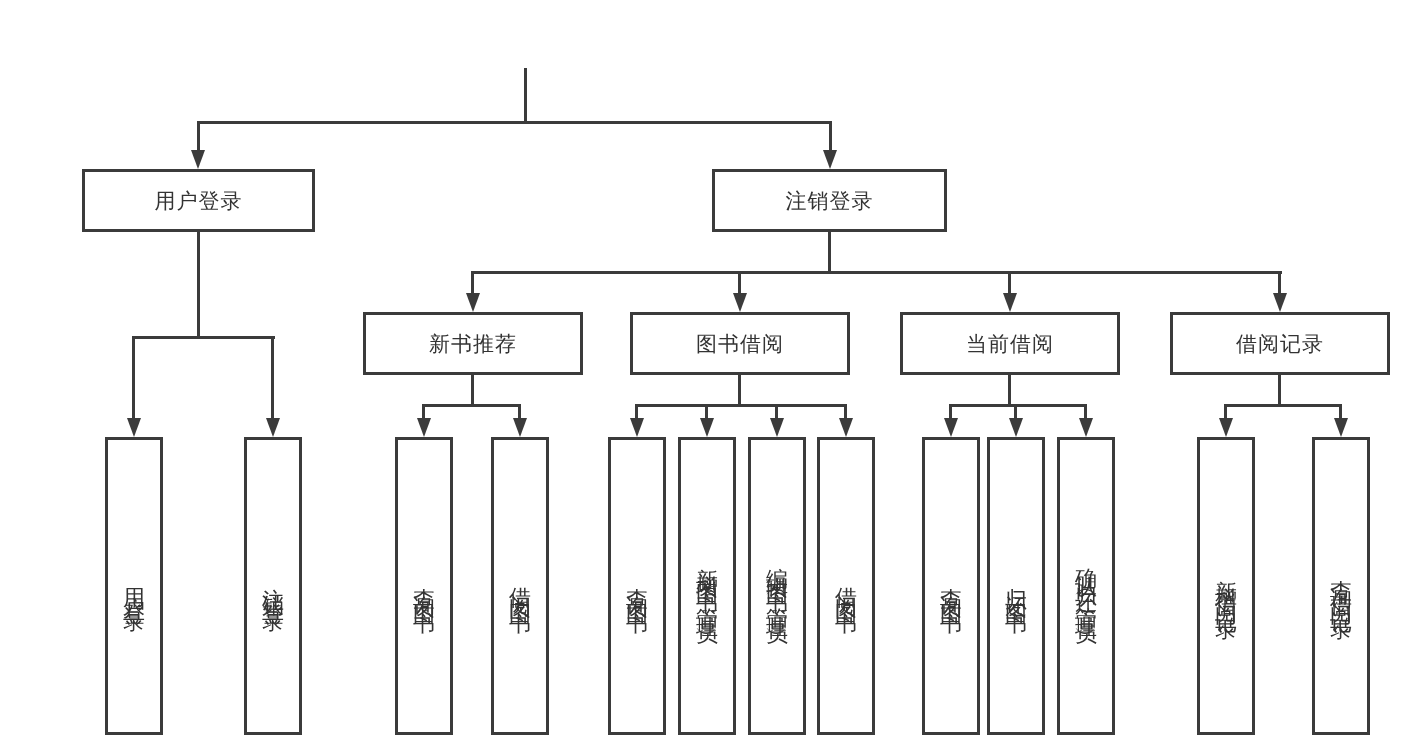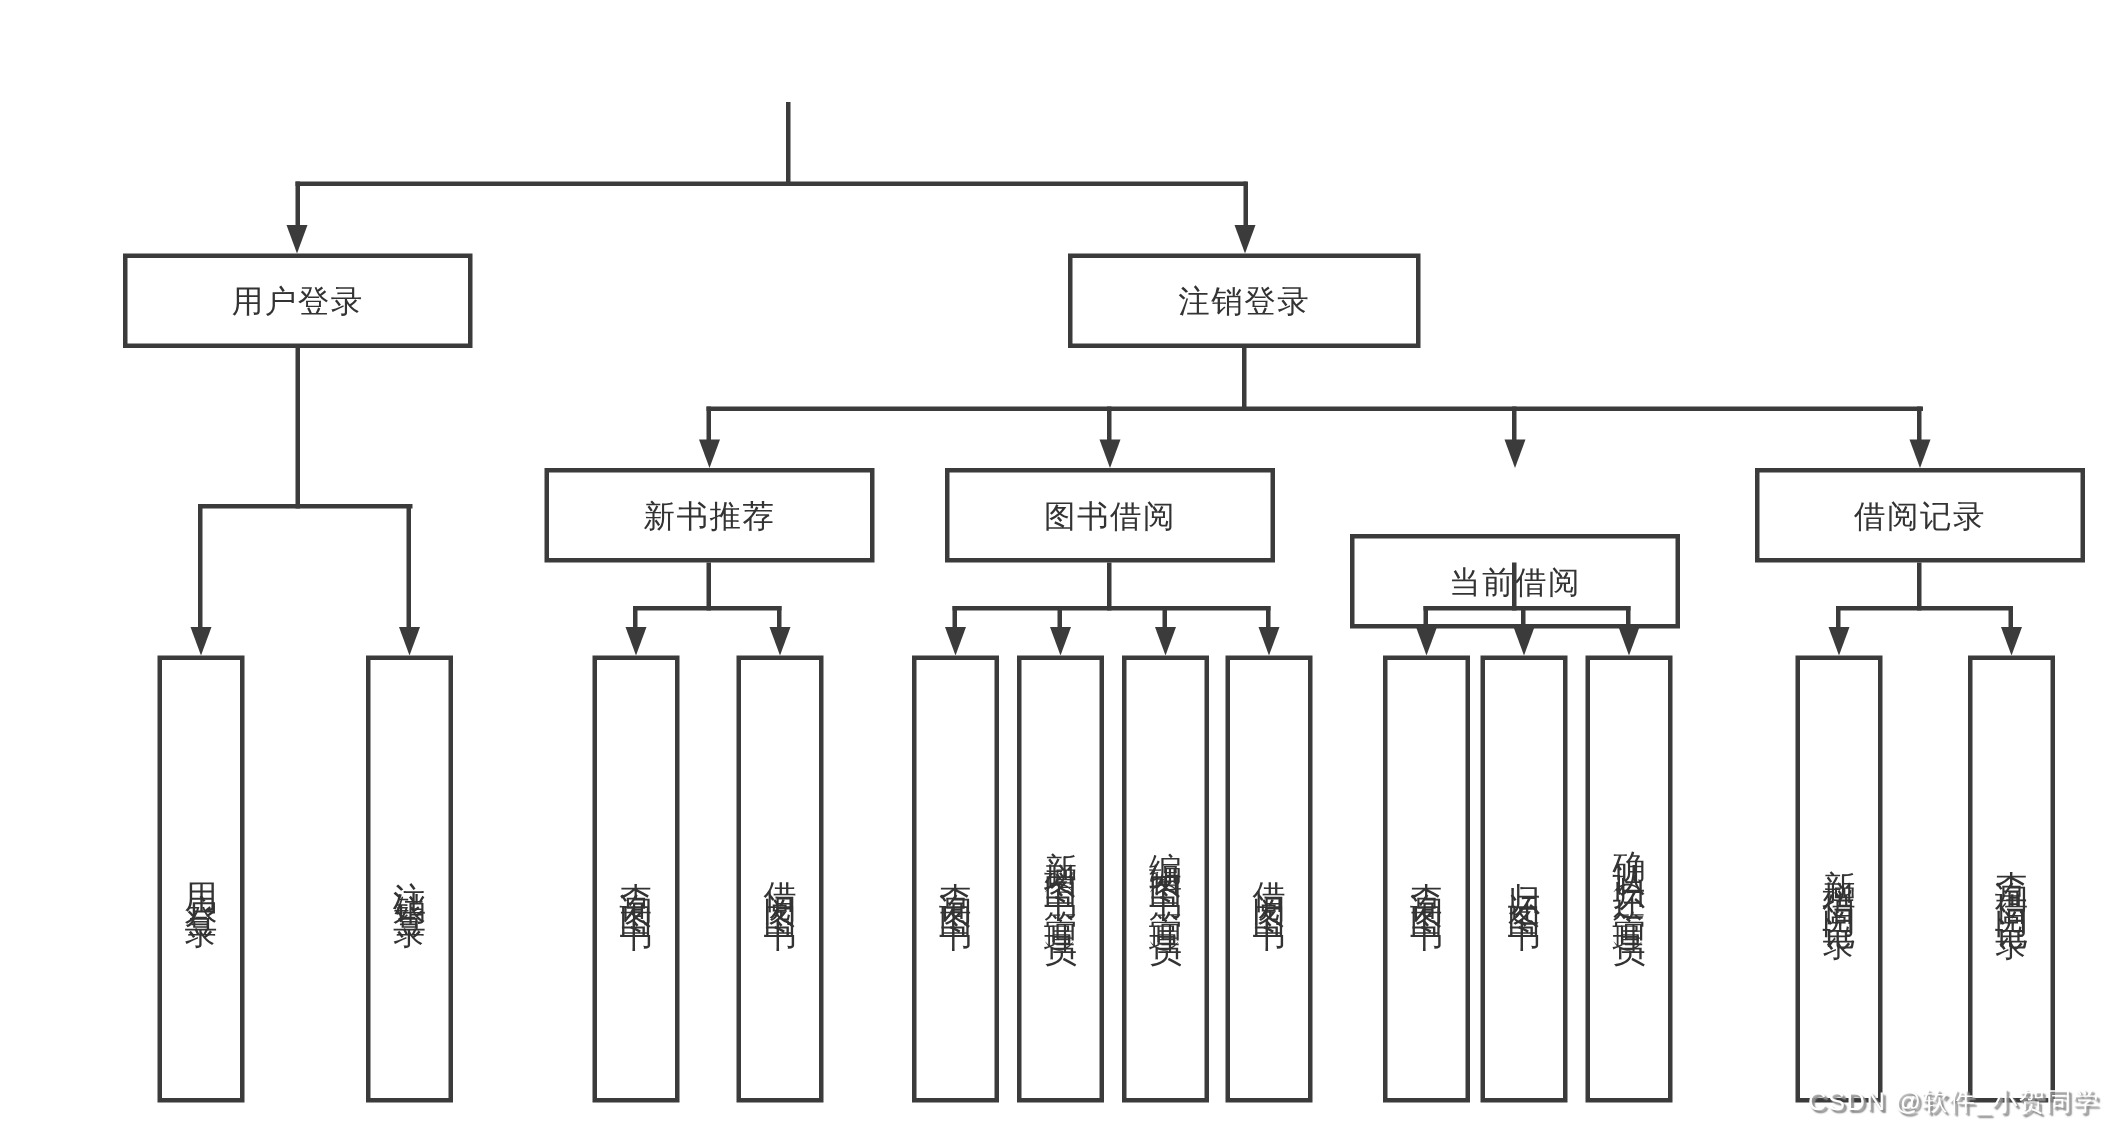--- a/index.html
+++ b/index.html
@@ -100,21 +100,21 @@
   <div class="arrow" style="left:466px; top:293px;"></div>
   <div class="vline" style="left:738px; top:271px; height:25px;"></div>
   <div class="arrow" style="left:733px; top:293px;"></div>
   <div class="vline" style="left:1008px; top:271px; height:25px;"></div>
   <div class="arrow" style="left:1003px; top:293px;"></div>
   <div class="vline" style="left:1278px; top:271px; height:25px;"></div>
   <div class="arrow" style="left:1273px; top:293px;"></div>
 
   <div class="box" style="left:630px; top:312px; width:220px; height:63px;">图书借阅</div>
   <div class="box" style="left:363px; top:312px; width:220px; height:63px;">新书推荐</div>
-  <div class="box" style="left:900px; top:312px; width:220px; height:63px;margin-top:44px;">当前借阅</div>
+  <div class="box" style="left:900px; top:312px; width:220px; height:63px;">当前借阅</div>
   <div class="box" style="left:1170px; top:312px; width:220px; height:63px;">借阅记录</div>
 
   <div class="vline" style="left:471px; top:375px; height:32px;"></div>
   <div class="hline" style="left:422px; top:404px; width:99px;"></div>
   <div class="vline" style="left:422px; top:404px; height:17px;"></div>
   <div class="arrow" style="left:417px; top:418px;"></div>
   <div class="vline" style="left:518px; top:404px; height:17px;"></div>
   <div class="arrow" style="left:513px; top:418px;"></div>
 
   <div class="vline" style="left:738px; top:375px; height:32px;"></div>
@@ -181,15 +181,14 @@
     <span class="vtext">确认归还（管理员）</span>
   </div>
 
   <div class="vbox" style="left:1197px; top:437px; width:58px; height:298px;">
     <span class="vtext">新增借阅记录</span>
   </div>
   <div class="vbox" style="left:1312px; top:437px; width:58px; height:298px;">
     <span class="vtext">查询借阅记录</span>
   </div>
 
-  <div class="watermark">CSDN @软件_小贺同学</div>
 
 </div>
 
 </body></html>

